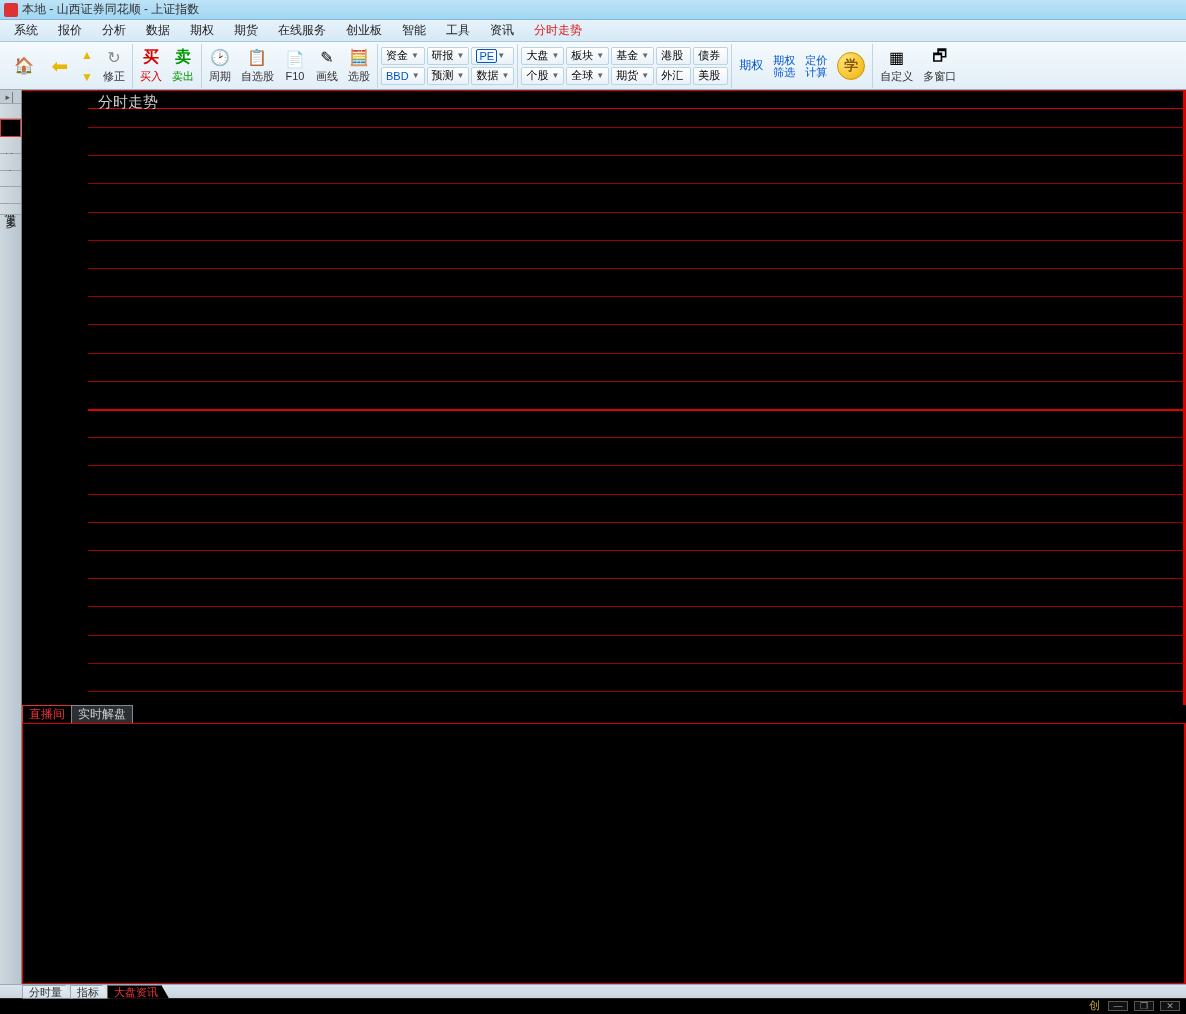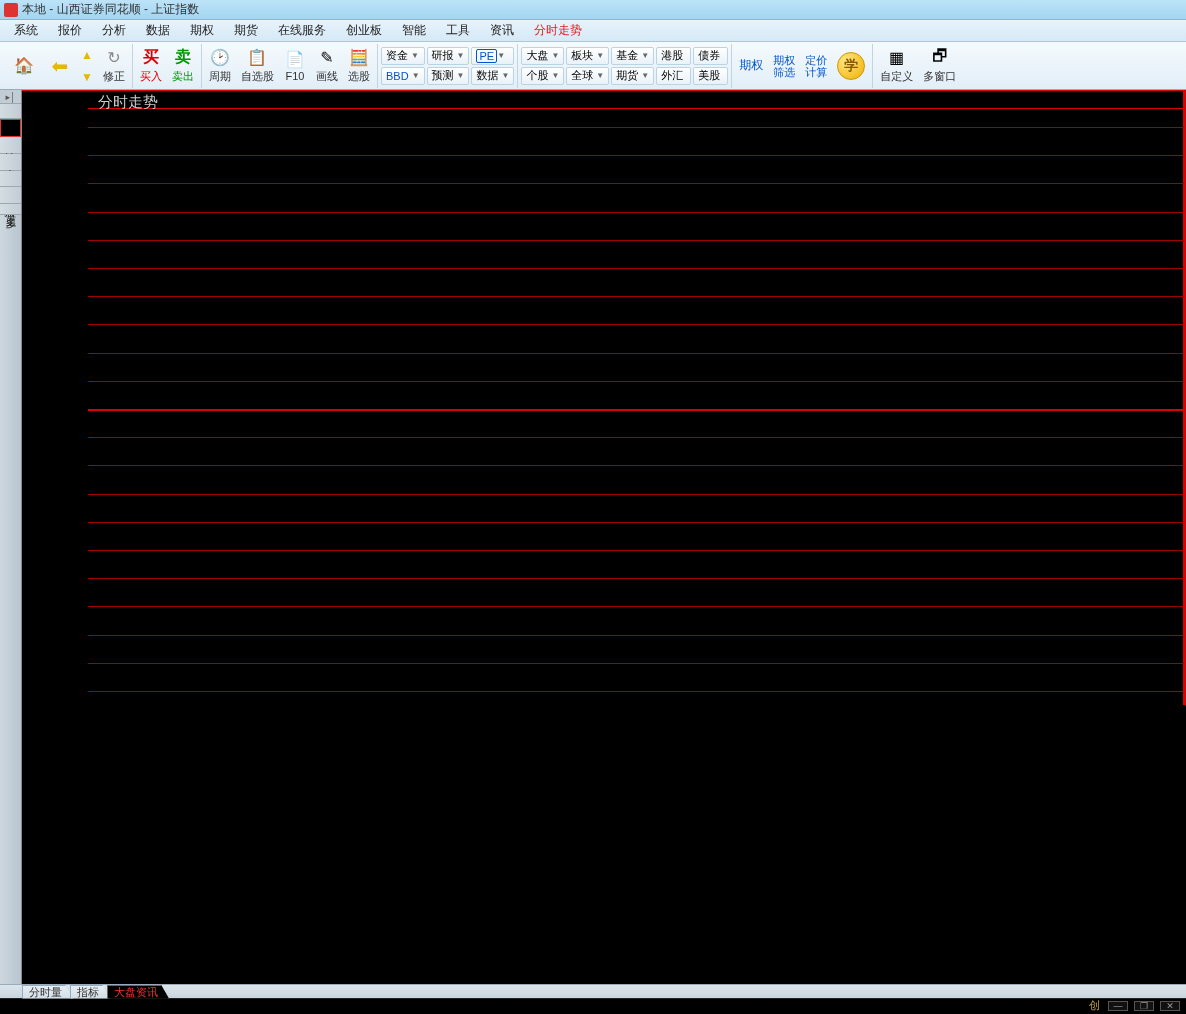--- a/index.html
+++ b/index.html
@@ -295,20 +295,27 @@
             <div class="hline" style="top: 459px;"></div>
             <div class="hline" style="top: 487.2px;"></div>
             <div class="hline" style="top: 515.4px;"></div>
             <div class="hline" style="top: 543.6px;"></div>
             <div class="hline" style="top: 571.8px;"></div>
             <div class="hline" style="top: 600px;"></div>
           </div>
       </div>
     </div>
 
+    <div class="lower-panel">
+      <div class="lower-tabs">
+        <div class="ltab active">直播间</div>
+        <div class="ltab">实时解盘</div>
+      </div>
+      <div class="lower-body"></div>
+    </div>
   </div>
 </div>
 
 <div class="bottom-tabs">
   <div class="btab">分时量</div>
   <div class="btab">指标</div>
   <div class="btab active">大盘资讯</div>
 </div>
 
 <div class="statusbar">

